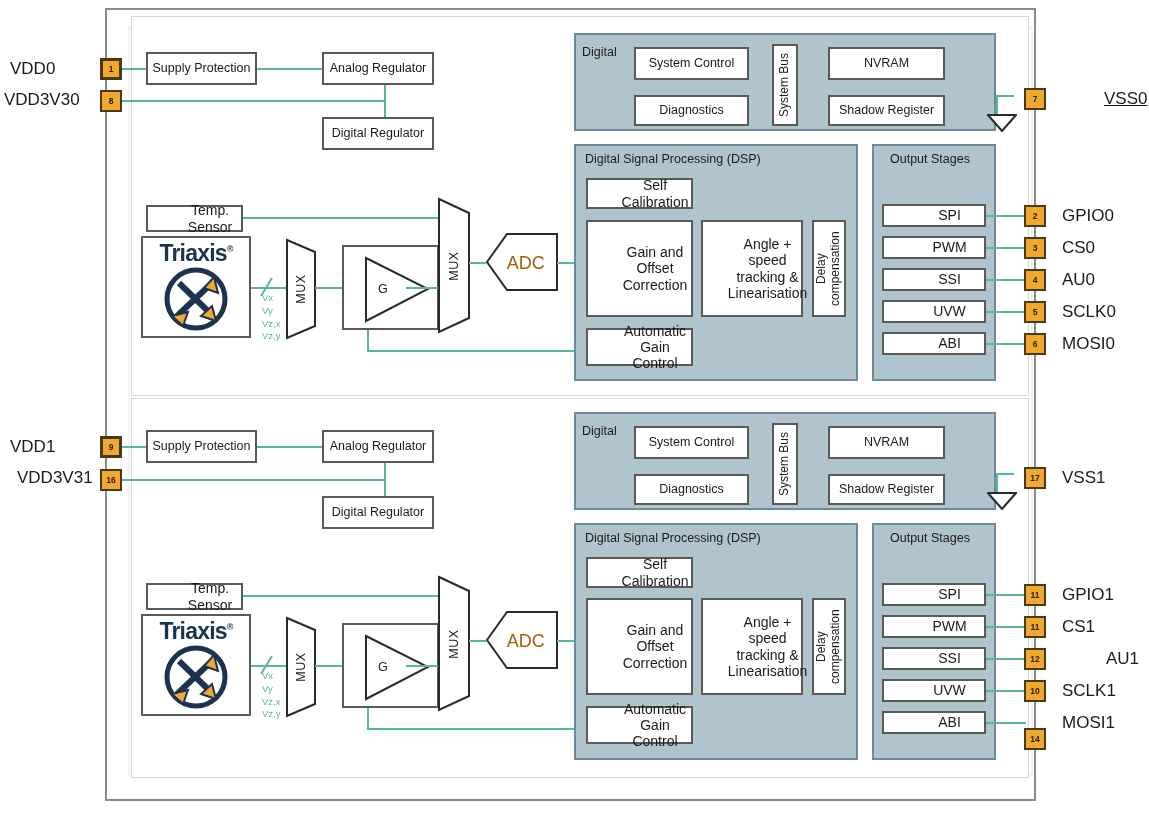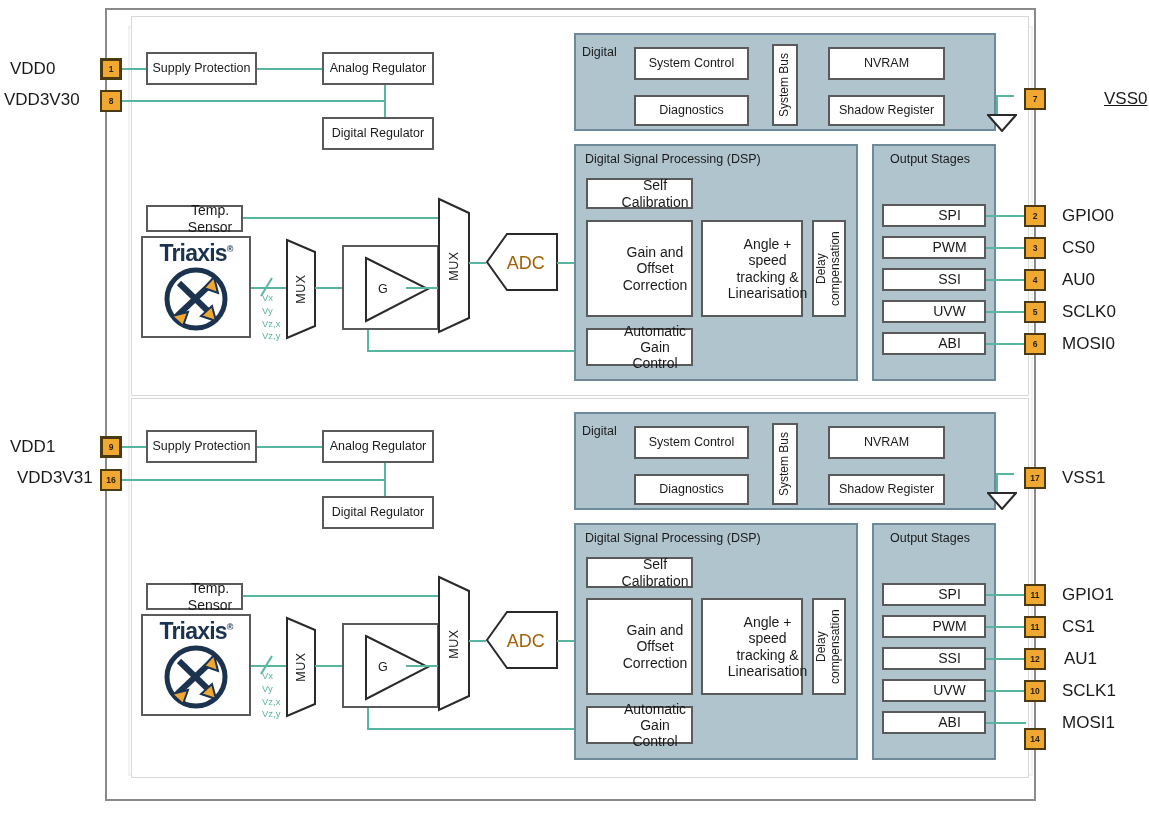--- a/index.html
+++ b/index.html
@@ -482,21 +482,21 @@
   <div class="w wh" style="left:986px; top:594px; width:40px;"></div>
   <div class="pin" style="left:1024px; top:584px;">11</div>
   <div class="pin-label right" style="left:1062px; top:585px;">GPIO1</div>
 
   <div class="w wh" style="left:986px; top:626px; width:40px;"></div>
   <div class="pin" style="left:1024px; top:616px;">11</div>
   <div class="pin-label right" style="left:1062px; top:617px;">CS1</div>
 
   <div class="w wh" style="left:986px; top:658px; width:40px;"></div>
   <div class="pin" style="left:1024px; top:648px;">12</div>
-  <div class="pin-label right" style="left:1064px; top:649px;">AU1</div>
+  <div class="pin-label right" style="left:1106px; top:649px;">AU1</div>
 
   <div class="w wh" style="left:986px; top:690px; width:40px;"></div>
   <div class="pin" style="left:1024px; top:680px;">10</div>
   <div class="pin-label right" style="left:1062px; top:681px;">SCLK1</div>
 
   <div class="w wh" style="left:986px; top:722px; width:40px;"></div>
   <div class="pin" style="left:1024px; top:728px;">14</div>
   <div class="pin-label right" style="left:1062px; top:713px;">MOSI1</div>
 
 </div>

